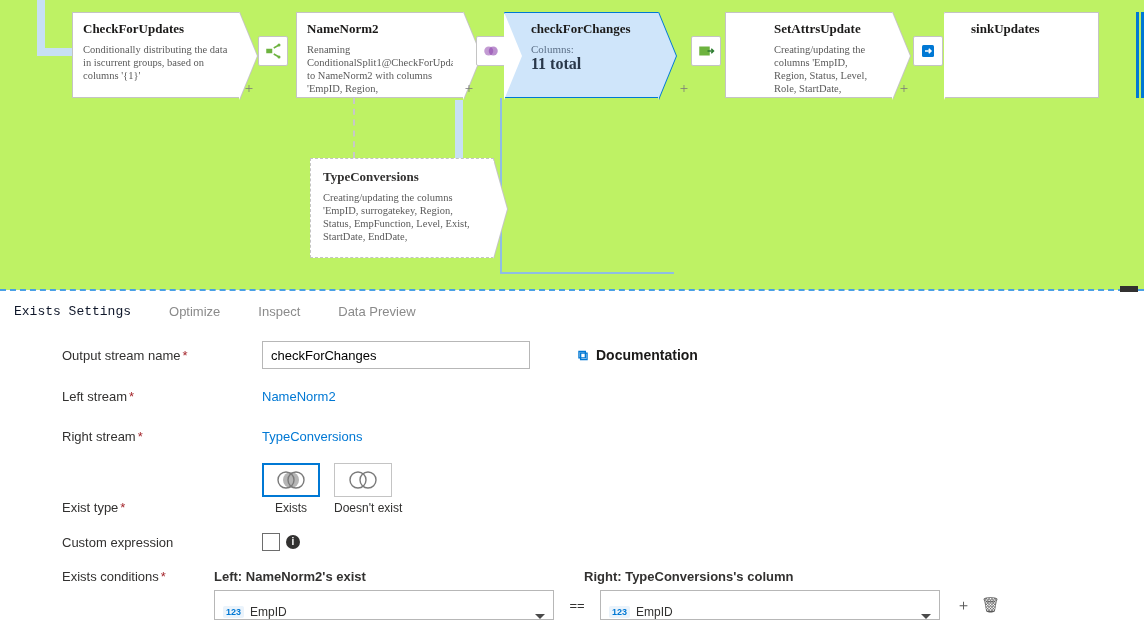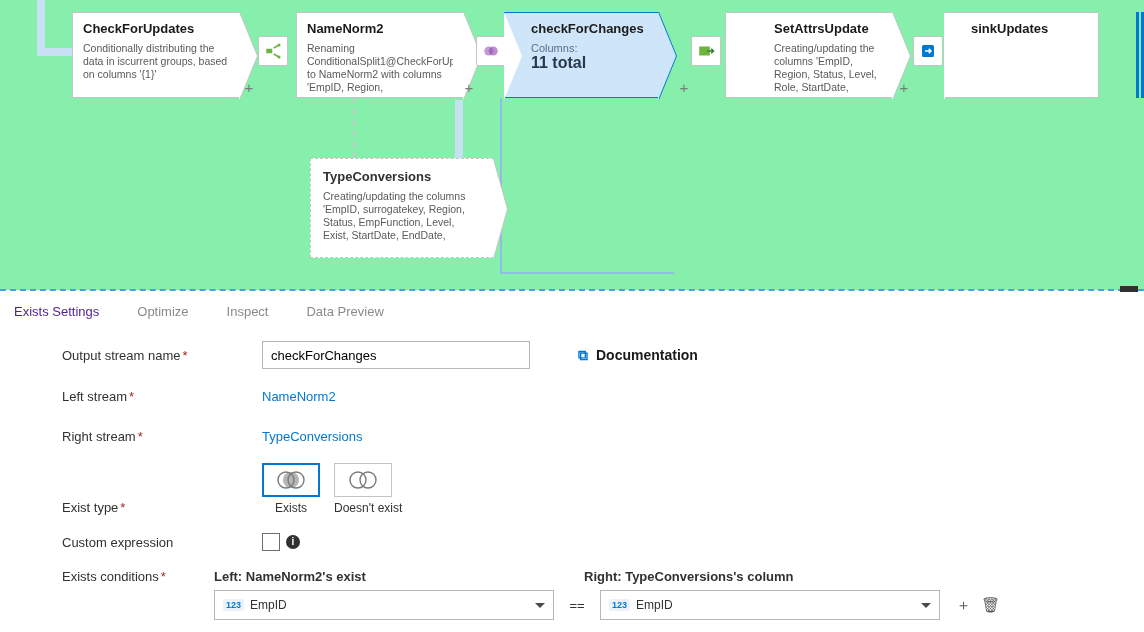--- a/index.html
+++ b/index.html
@@ -12,21 +12,22 @@
     height: 632px;
     overflow: hidden;
     position: relative;
   }
 
   
   .canvas {
     position: relative;
     width: 100%;
     height: 290px;
-    background: #86efac;
+    background: #bef264;
+    font-family: Liberation Serif, serif;
   }
 
   
   .flowline-in-v {
     position: absolute;
     left: 37px; top: 0; width: 8px; height: 56px;
     background: #c7e0f4;
   }
   .flowline-in-h {
     position: absolute;
@@ -205,21 +206,21 @@
     padding: 12px 14px 0 14px;
     background: #ffffff;
   }
 
   .tabs {
     display: flex; gap: 38px;
     font-size: 13px;
     margin-bottom: 18px;
   }
   .tab { color: #8a8a8a; cursor: pointer; padding-bottom: 4px; }
-  .tab.active { color: #4c1d95; font-weight: 400; }
+  .tab.active { color: #0f172a; font-weight: 400; font-family: Liberation Mono, monospace; }
 
   .form-row {
     display: flex;
     align-items: center;
     margin-bottom: 14px;
     min-height: 26px;
     font-size: 13px;
     margin-left: 48px;
   }
   .form-row .lbl {
@@ -271,21 +272,21 @@
     display: flex; font-weight: 600; font-size: 13px; margin-bottom: 6px;
     margin-left: 200px;
   }
   .cond-header .left-h { width: 370px; }
   .cond-row {
     display: flex; align-items: center; margin-left: 200px; gap: 10px;
   }
   .dropdown {
     width: 340px; height: 30px;
     border: 1px solid #b7b7b7;
-    display: flex; align-items: center; justify-content: space-between;
+    display: flex; align-items: flex-end; justify-content: space-between;
     padding: 0 8px;
     background: #fff;
     cursor: pointer;
   }
   .dropdown .dd-left { display:flex; align-items:center; gap:6px; }
   .type-tag {
     font-size: 9px; color: #0078d4; font-weight:700;
     background:#eaf3fb; padding:1px 3px; border-radius:2px;
   }
   .dd-caret {

